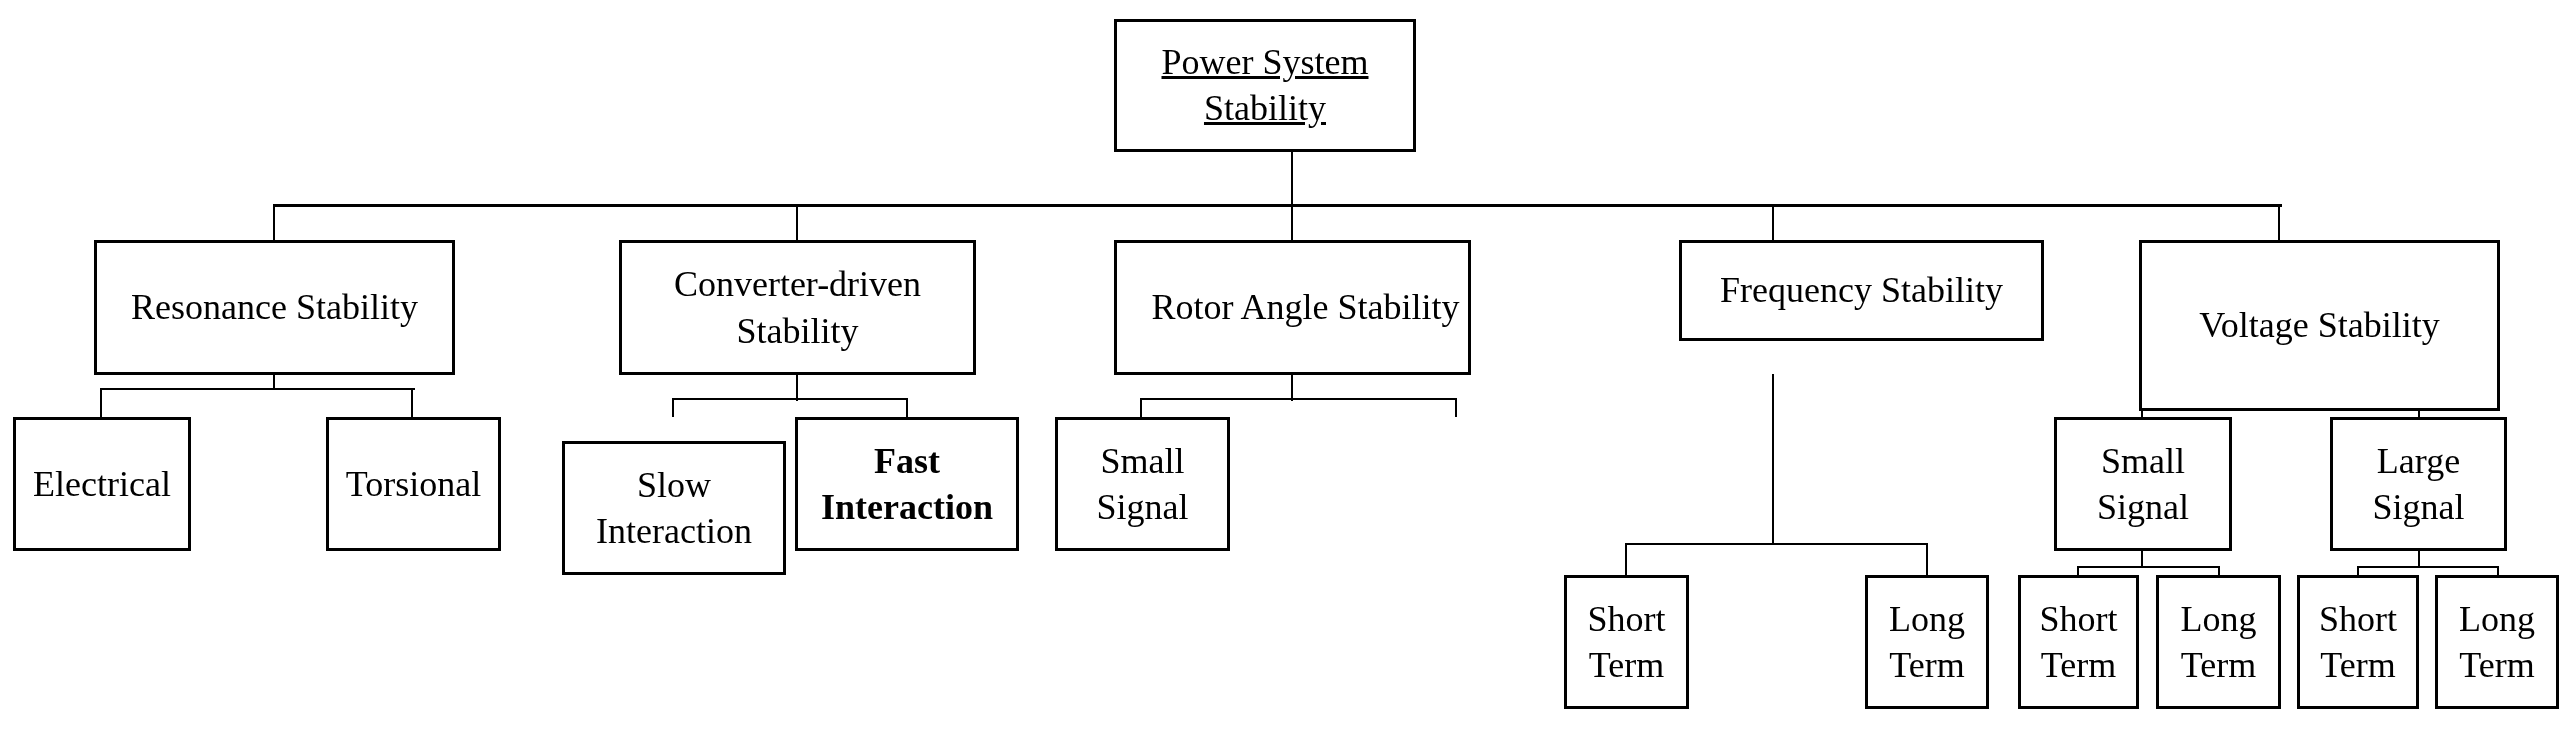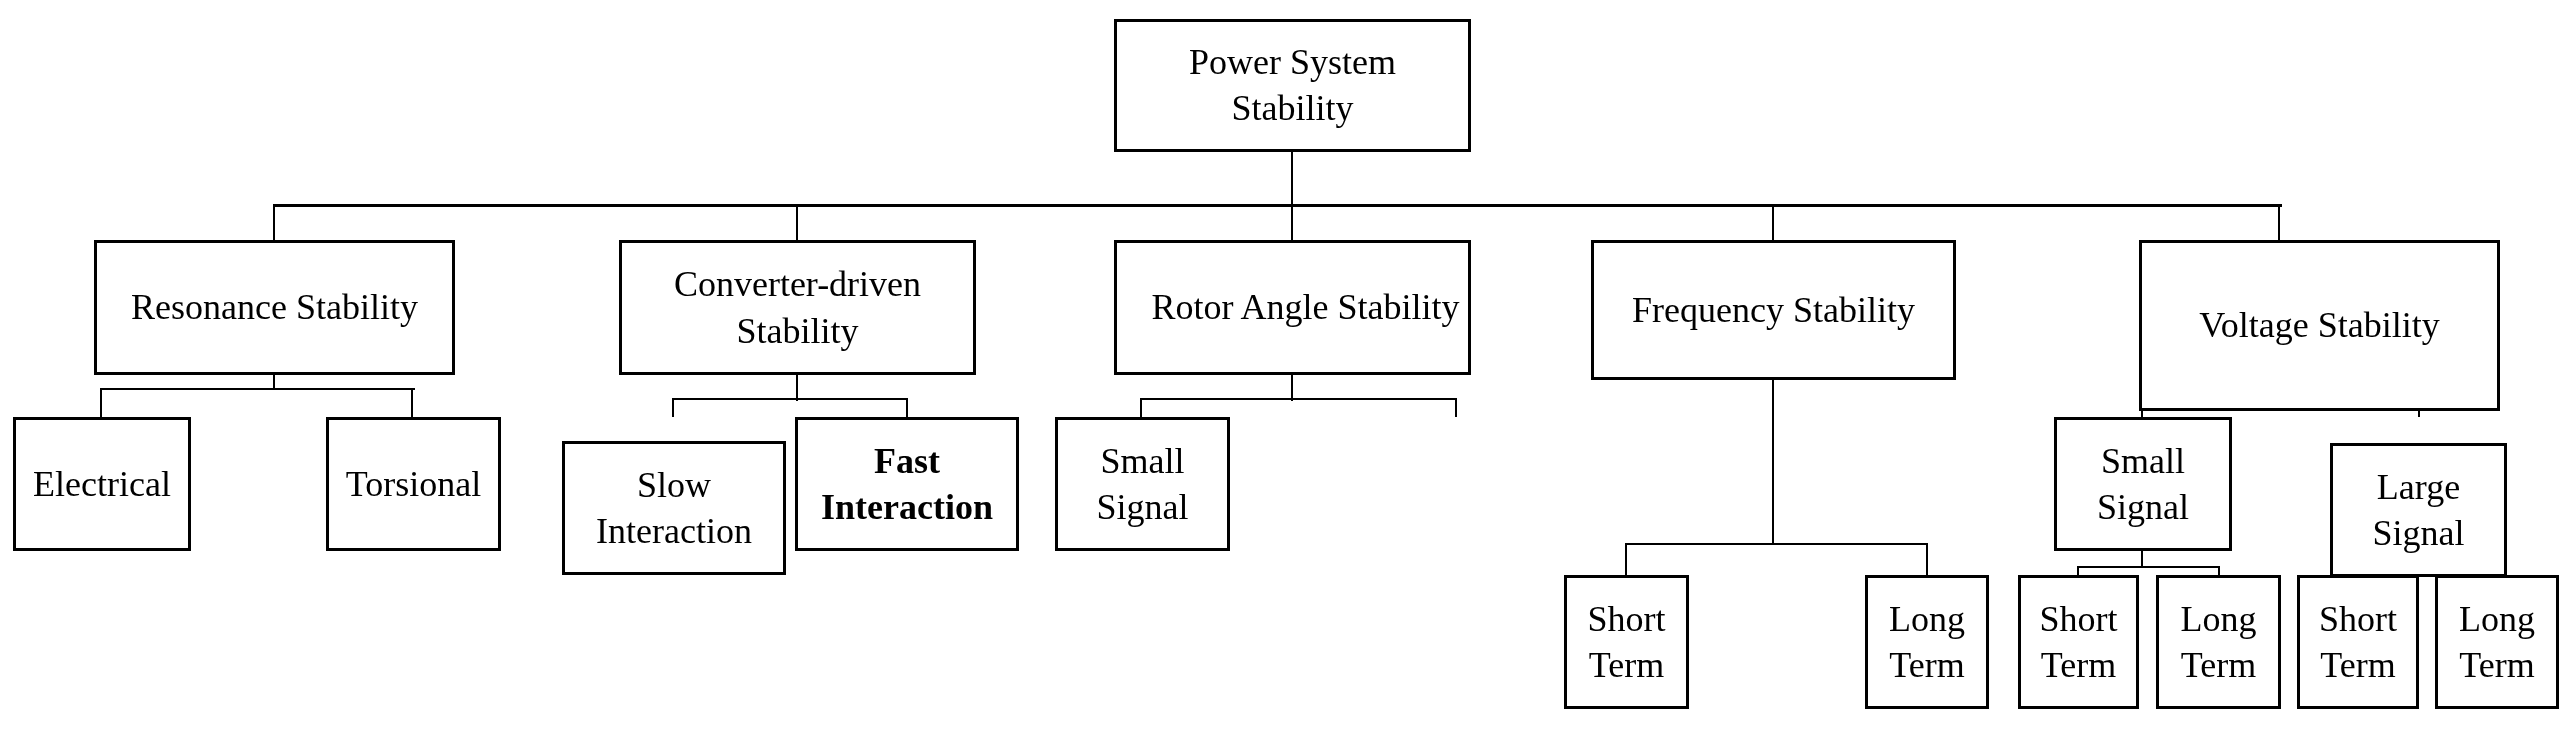--- a/index.html
+++ b/index.html
@@ -56,41 +56,41 @@
   <div class="line" style="left:2141px;top:550px;width:2.4px;height:18px;"></div>
   <div class="line" style="left:2077px;top:566px;width:143px;height:2.4px;"></div>
   <div class="line" style="left:2077px;top:566px;width:2.4px;height:9.7px;"></div>
   <div class="line" style="left:2218px;top:566px;width:2.4px;height:9.7px;"></div>
 
   <div class="line" style="left:2418px;top:550px;width:2.4px;height:18px;"></div>
   <div class="line" style="left:2357px;top:566px;width:142px;height:2.4px;"></div>
   <div class="line" style="left:2357px;top:566px;width:2.4px;height:9.7px;"></div>
   <div class="line" style="left:2497px;top:566px;width:2.4px;height:9.7px;"></div>
 
-  <div class="box" style="left:1114px;top:18.6px;width:357px;height:133px;">Power System
+  <div class="box" style="left:1114px;top:18.6px;width:302px;height:133px;text-decoration:underline;">Power System
 Stability</div>
 
   <div class="box" style="left:94px;top:240px;width:361px;height:135px;">Resonance Stability</div>
   <div class="box" style="left:619px;top:240px;width:357px;height:135px;">Converter-driven
 Stability</div>
   <div class="box" style="left:1114px;top:240px;width:357px;height:135px;padding-left:26px;">Rotor Angle Stability</div>
-  <div class="box" style="left:1591px;top:240px;width:365px;height:140px;text-align:center;">Frequency Stability</div>
+  <div class="box" style="left:1679px;top:240px;width:365px;height:101px;text-align:center;">Frequency Stability</div>
   <div class="box" style="left:2098px;top:240px;width:361px;height:171px;margin-left:41px;">Voltage Stability</div>
 
   <div class="box" style="left:13px;top:417px;width:178px;height:134px;">Electrical</div>
   <div class="box" style="left:326px;top:417px;width:175px;height:134px;">Torsional</div>
   <div class="box" style="left:562px;top:417px;width:224px;height:134px;margin-top:24px;">Slow
 Interaction</div>
   <div class="box" style="left:795px;top:417px;width:224px;height:134px;font-weight:bold;">Fast
 Interaction</div>
   <div class="box" style="left:1055px;top:417px;width:175px;height:134px;">Small
 Signal</div>
   <div class="box" style="left:2054px;top:417px;width:178px;height:134px;">Small
 Signal</div>
-  <div class="box" style="left:2330px;top:417px;width:177px;height:134px;margin-top:26px;">Large
+  <div class="box" style="left:2330px;top:417px;width:177px;height:134px;">Large
 Signal</div>
 
   <div class="box" style="left:1564px;top:575px;width:125px;height:134px;">Short
 Term</div>
   <div class="box" style="left:1865px;top:575px;width:124px;height:134px;">Long
 Term</div>
   <div class="box" style="left:2018px;top:575px;width:121px;height:134px;">Short
 Term</div>
   <div class="box" style="left:2156px;top:575px;width:125px;height:134px;">Long
 Term</div>

